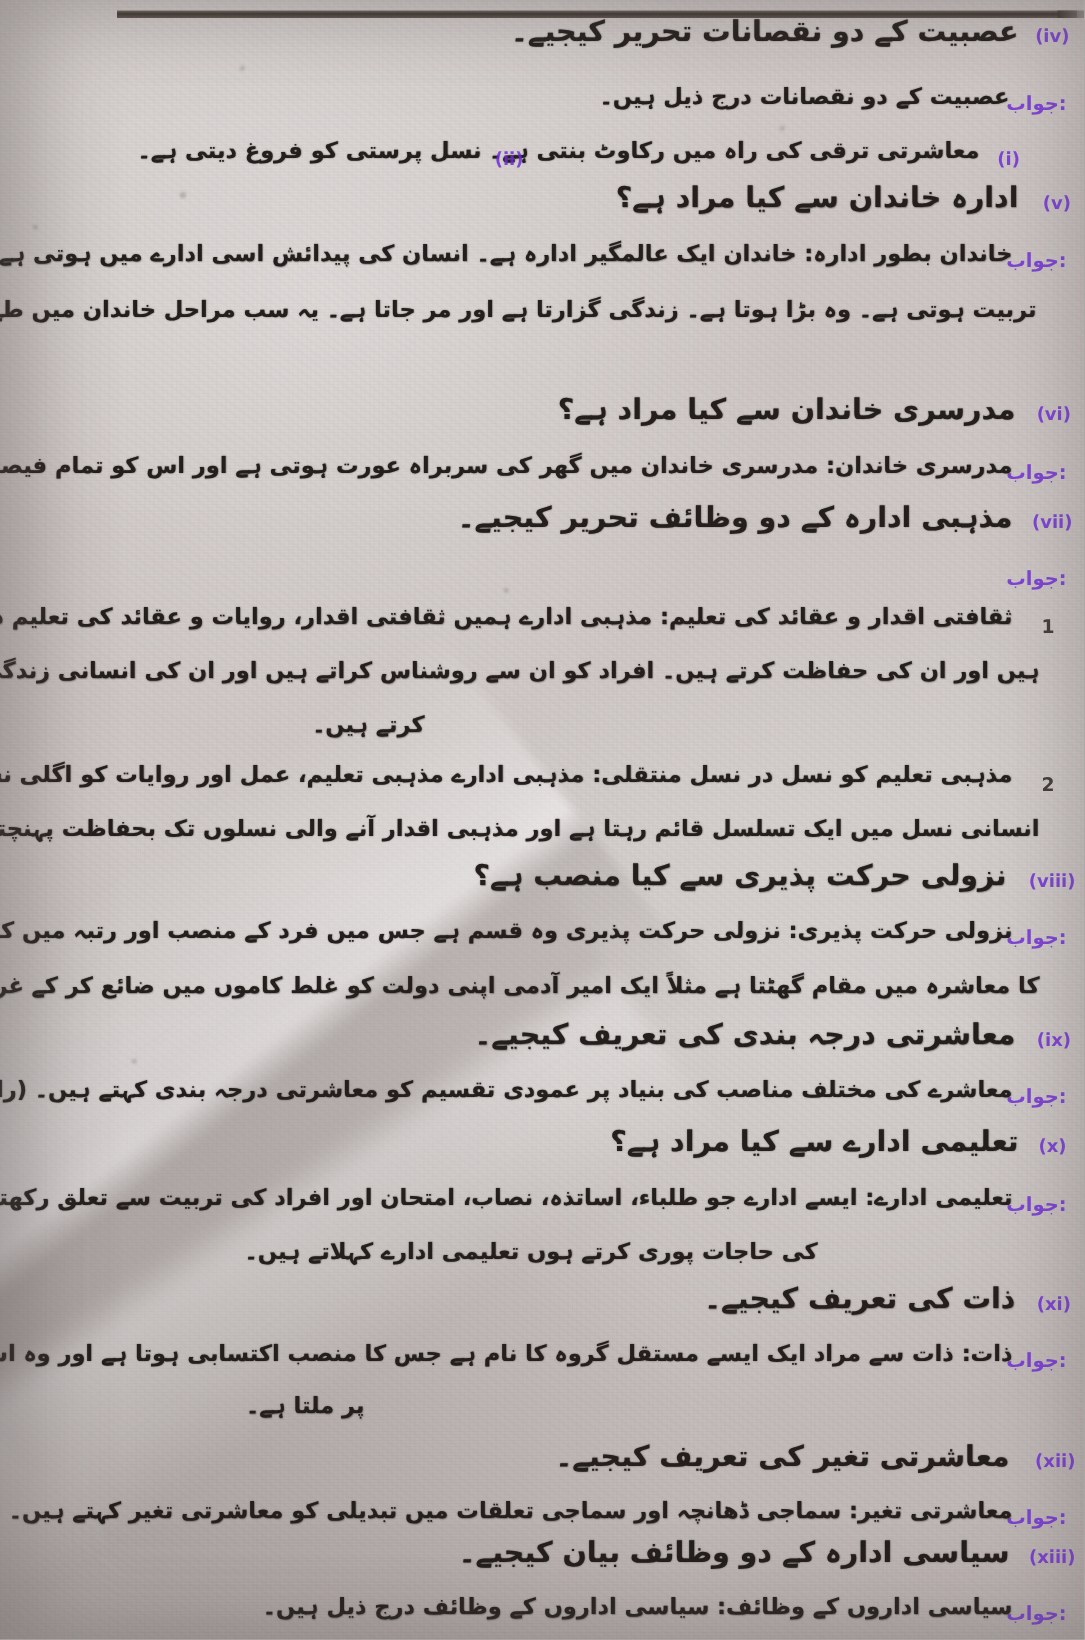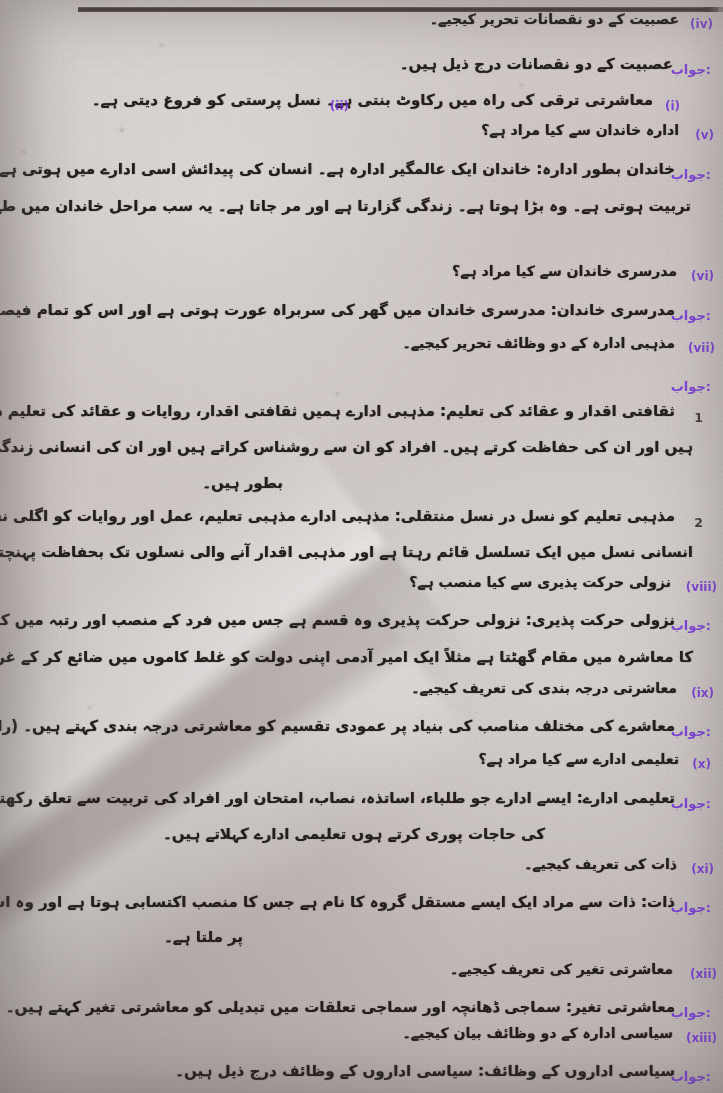--- a/index.html
+++ b/index.html
@@ -72,21 +72,21 @@
     position:absolute;
     direction:rtl;unicode-bidi:isolate;
     white-space:nowrap;
     color:#241f1c;
     font-family:"DejaVu Sans","Liberation Sans",sans-serif;
     text-shadow:0 0 1px rgba(40,34,30,.55), .4px .4px .8px rgba(60,52,48,.35);
     filter:blur(.12px);
     line-height:1;
   }
   .right{right:14px;}
-  .q{font-weight:700;font-size:14px;}
+  .q{font-weight:700;font-size:19px;}
   .a{font-weight:600;font-size:15px;}
   .body{font-weight:600;font-size:15px;}
   .marker{
     position:absolute;font-size:12px;font-weight:700;color:#6d28d9;
     font-family:"DejaVu Sans","Liberation Sans",sans-serif;direction:ltr;
     opacity:.82;
   }
   .numbox{
     position:absolute;font-size:12.5px;font-weight:700;color:#2b2521;
     direction:ltr;opacity:.85;
@@ -144,21 +144,21 @@
     <span class="ln right a" style="top:303px;right:48px;">مدرسری خاندان: مدرسری خاندان میں گھر کی سربراہ عورت ہوتی ہے اور اس کو تمام فیصلوں کے اختیار ہوتا ہے۔</span>
 
     <span class="marker" style="right:8px;top:341px;">(vii)</span>
     <span class="ln right q" style="top:336px;right:48px;">مذہبی ادارہ کے دو وظائف تحریر کیجیے۔</span>
 
     <span class="marker" style="right:12px;top:379px;font-size:13px;">جواب:</span>
 
     <span class="numbox" style="right:20px;top:410px;">1</span>
     <span class="ln a" style="top:404px;right:48px;">ثقافتی اقدار و عقائد کی تعلیم: مذہبی ادارے ہمیں ثقافتی اقدار، روایات و عقائد کی تعلیم دیتے ہیں، پرورش کرتے</span>
     <span class="ln body" style="top:440px;right:30px;">ہیں اور ان کی حفاظت کرتے ہیں۔ افراد کو ان سے روشناس کراتے ہیں اور ان کی انسانی زندگی میں اہمیت کو اجاگر</span>
-    <span class="ln body" style="top:476px;right:440px;">بطور ہیں۔</span>
+    <span class="ln body" style="top:476px;right:440px;">کرتے ہیں۔</span>
 
     <span class="numbox" style="right:20px;top:515px;">2</span>
     <span class="ln a" style="top:509px;right:48px;">مذہبی تعلیم کو نسل در نسل منتقلی: مذہبی ادارے مذہبی تعلیم، عمل اور روایات کو اگلی نسلوں تک پہنچاتے ہیں جس سے</span>
     <span class="ln body" style="top:545px;right:30px;">انسانی نسل میں ایک تسلسل قائم رہتا ہے اور مذہبی اقدار آنے والی نسلوں تک بحفاظت پہنچتی رہتی ہے۔</span>
 
     <span class="marker" style="right:6px;top:580px;">(viii)</span>
     <span class="ln right q" style="top:575px;right:52px;">نزولی حرکت پذیری سے کیا منصب ہے؟</span>
 
     <span class="marker" style="right:12px;top:618px;font-size:13px;">جواب:</span>
     <span class="ln right a" style="top:613px;right:48px;">نزولی حرکت پذیری: نزولی حرکت پذیری وہ قسم ہے جس میں فرد کے منصب اور رتبہ میں کمی کی واقع ہوتی ہے اور اس</span>

